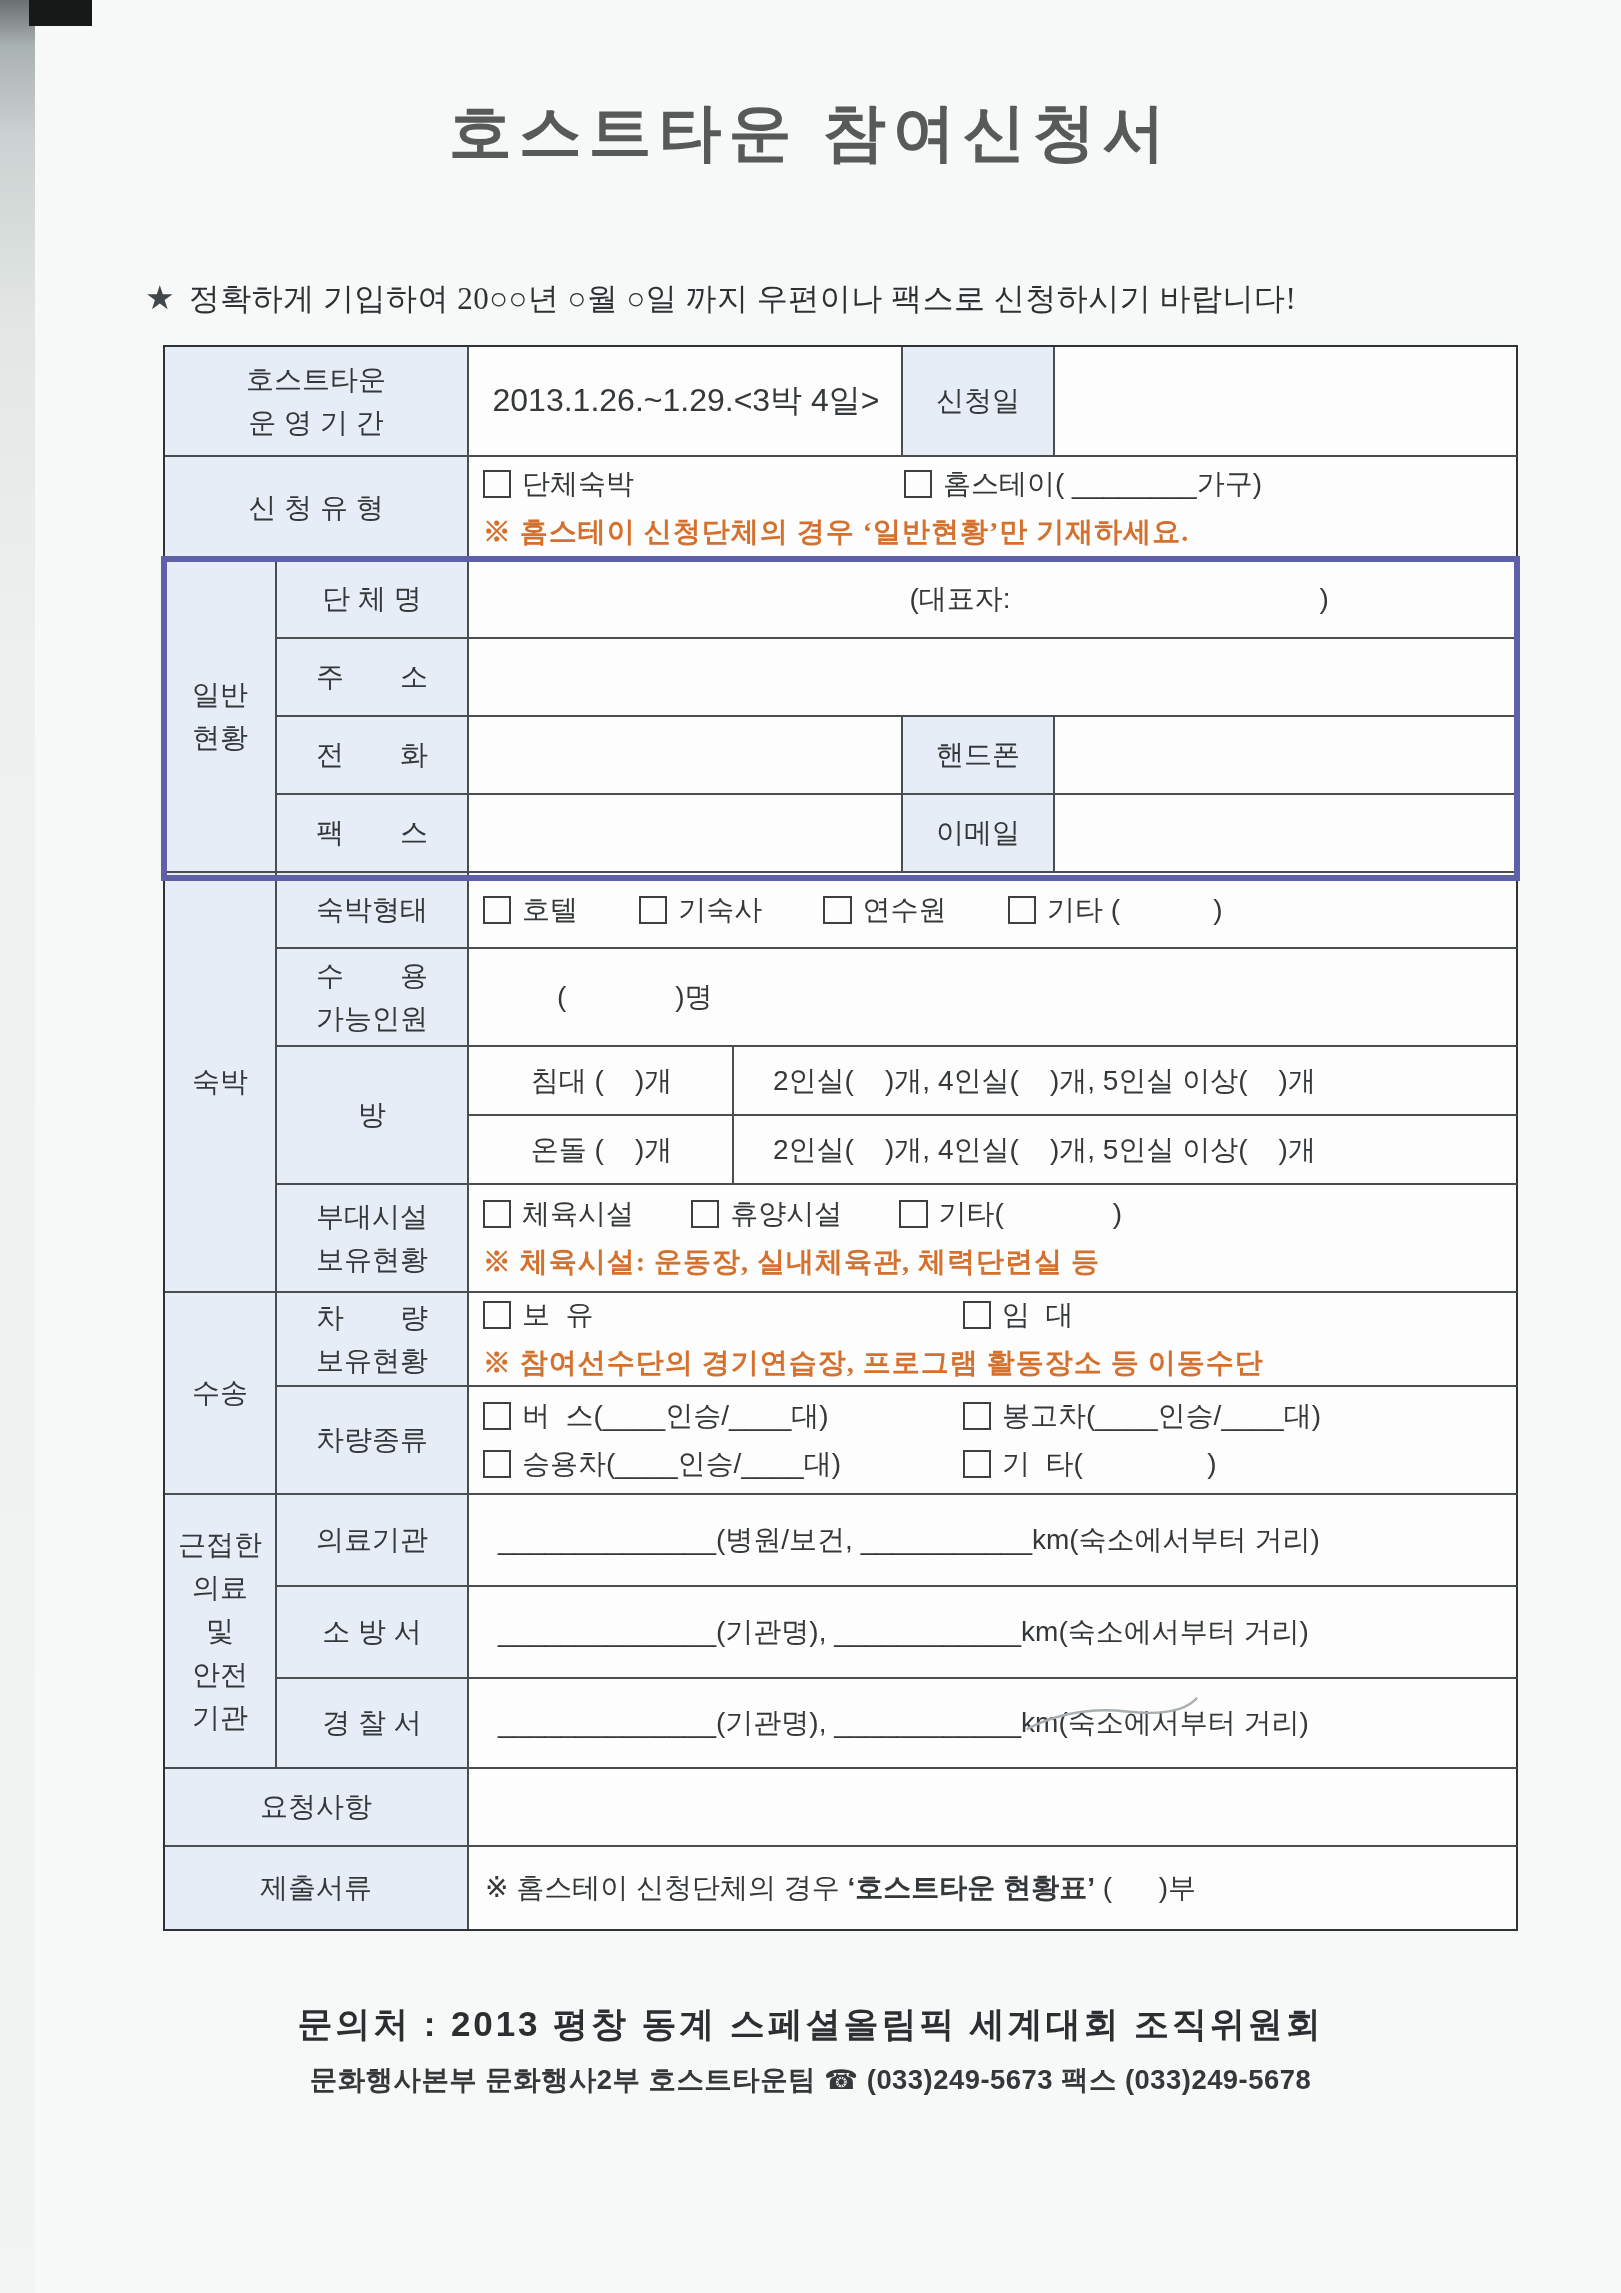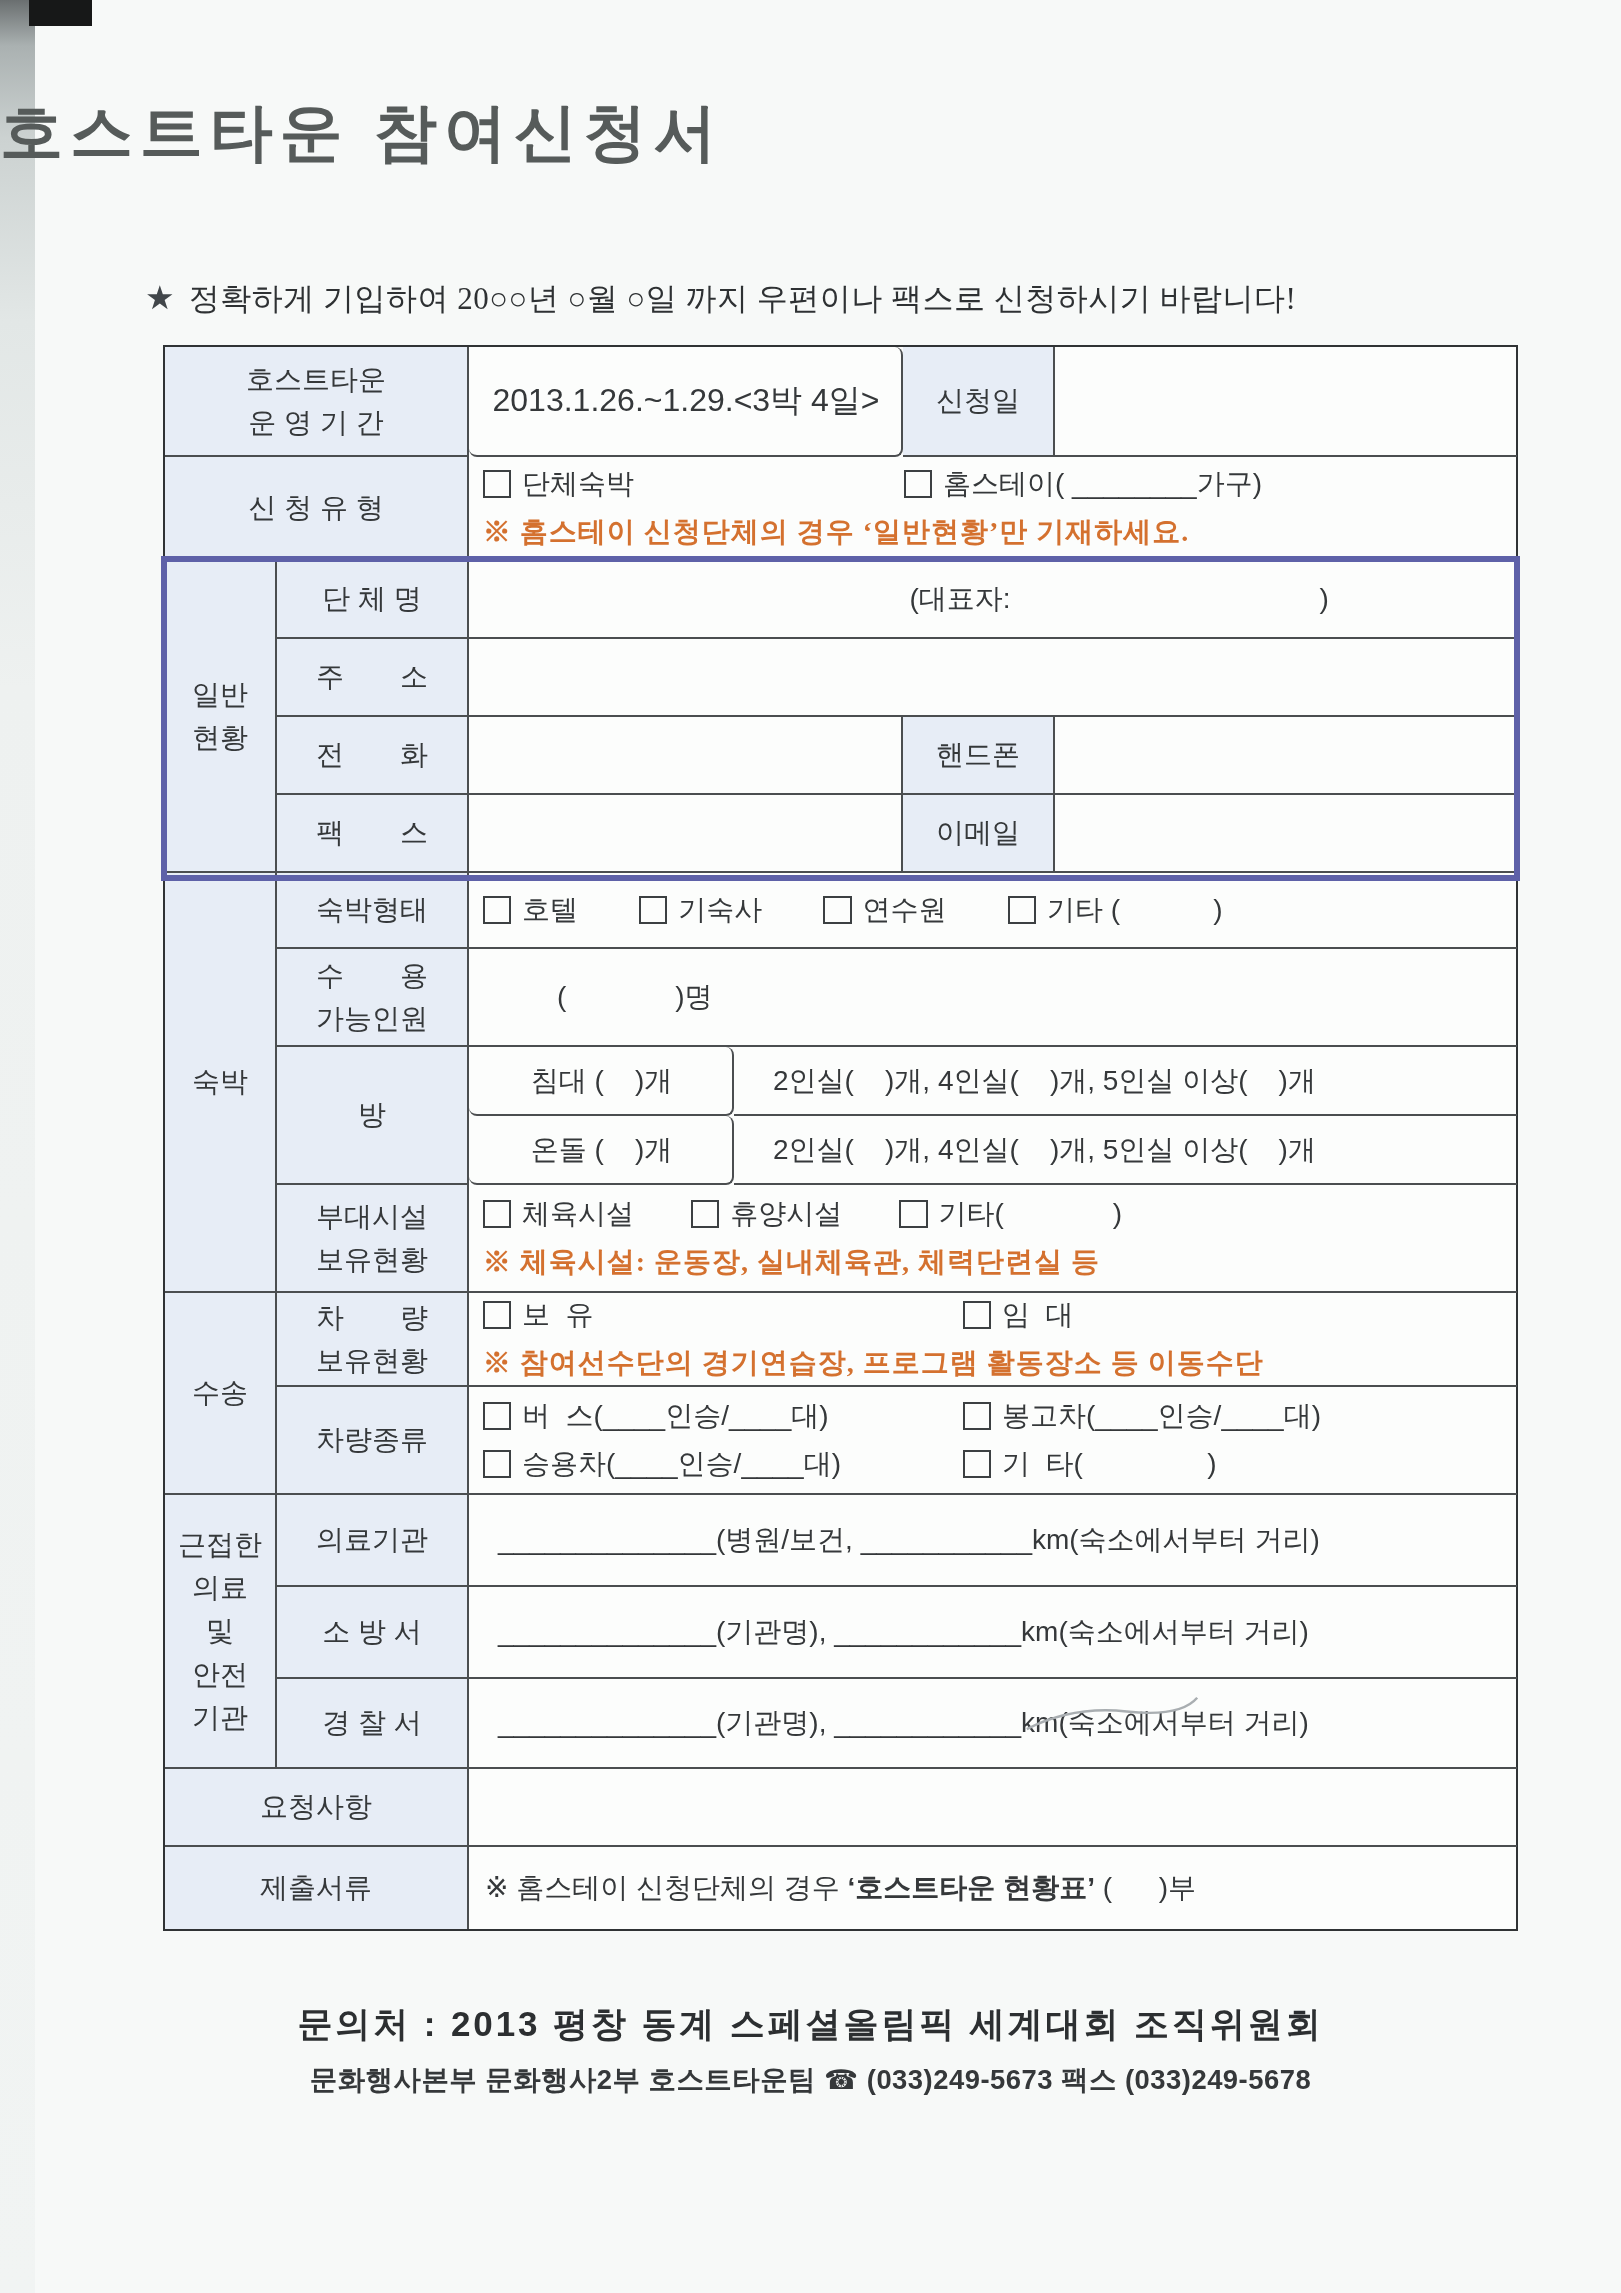--- a/index.html
+++ b/index.html
@@ -7,39 +7,39 @@
     width:1621px;height:2294px;position:relative;overflow:hidden;
     background:#f7f9f8;
     font-family:"Liberation Sans","DejaVu Sans",sans-serif;
     color:#35383a;
   }
   
   .edge-strip{position:absolute;left:0;top:0;width:35px;height:2294px;
     background:linear-gradient(180deg,#6a6f70 0%,#aab1b1 2%,#ccd2d1 6%,#e2e7e6 14%,#eef1f0 30%,#f1f4f3 100%);}
   .corner-bar{position:absolute;left:29px;top:0;width:63px;height:25.5px;background:#171818;}
   
-  .doc-title{position:absolute;left:0;top:90px;width:100%;
+  .doc-title{position:absolute;left:0;top:90px;width:100%;text-align:center;
     font-size:63px;font-weight:800;letter-spacing:6.9px;color:#565b5a;}
   .notice{position:absolute;left:145px;top:278px;width:1372px;
     font-family:"Liberation Serif","DejaVu Serif",serif;font-size:31px;color:#2e3133;letter-spacing:0.5px;}
   .notice .star{font-size:33px;color:#41464a;margin-right:13.7px;}
   
   .form-table{
     position:absolute;left:163px;top:345px;width:1351px;
     display:grid;box-sizing:content-box;
     grid-template-columns:112px 192px 265px 169px 152px 462px;
     grid-template-rows:110px 104px 78px 78px 78px 78px 76px 98px 69px 69px 108px 94px 108px 92px 92px 90px 78px 82px;
     border:2.9px solid #303335;background:#fcfdfc;
   }
   .cell{border-right:2px solid #4b4e50;border-bottom:2px solid #4b4e50;
     display:flex;align-items:center;box-sizing:border-box;font-size:28px;color:#35383a;min-width:0;}
   .hdr{background:#e7edf6;justify-content:center;text-align:center;white-space:pre-line;line-height:1.55;}
   .val{padding-left:23.5px;}
   .pre{white-space:pre;}
-  .center{justify-content:center;padding-left:2px;border-radius:8px;}
+  .center{justify-content:center;padding-left:2px;}
   .bR0{border-right:none;}
   .bB0{border-bottom:none;}
   .stack{flex-direction:column;align-items:stretch;justify-content:center;gap:9.8px;padding-left:13.7px;padding-right:9.8px;}
   .line{display:flex;align-items:center;}
   .opt{display:flex;align-items:center;white-space:pre;}
   .cb{width:24.5px;height:24.5px;border:2.9px solid #3c4042;display:inline-block;flex:none;margin-right:10.8px;background:transparent;}
   .note{font-family:"Liberation Serif","DejaVu Serif",serif;color:#d4712f;font-weight:700;font-size:28px;letter-spacing:1px;white-space:pre;}
   .highlight-box{position:absolute;left:-3.9px;top:209px;width:calc(100% + 7.8px);height:325px;
     border:6.9px solid #5e61a8;box-sizing:border-box;pointer-events:none;z-index:5;}
   .bold{font-weight:800;}

